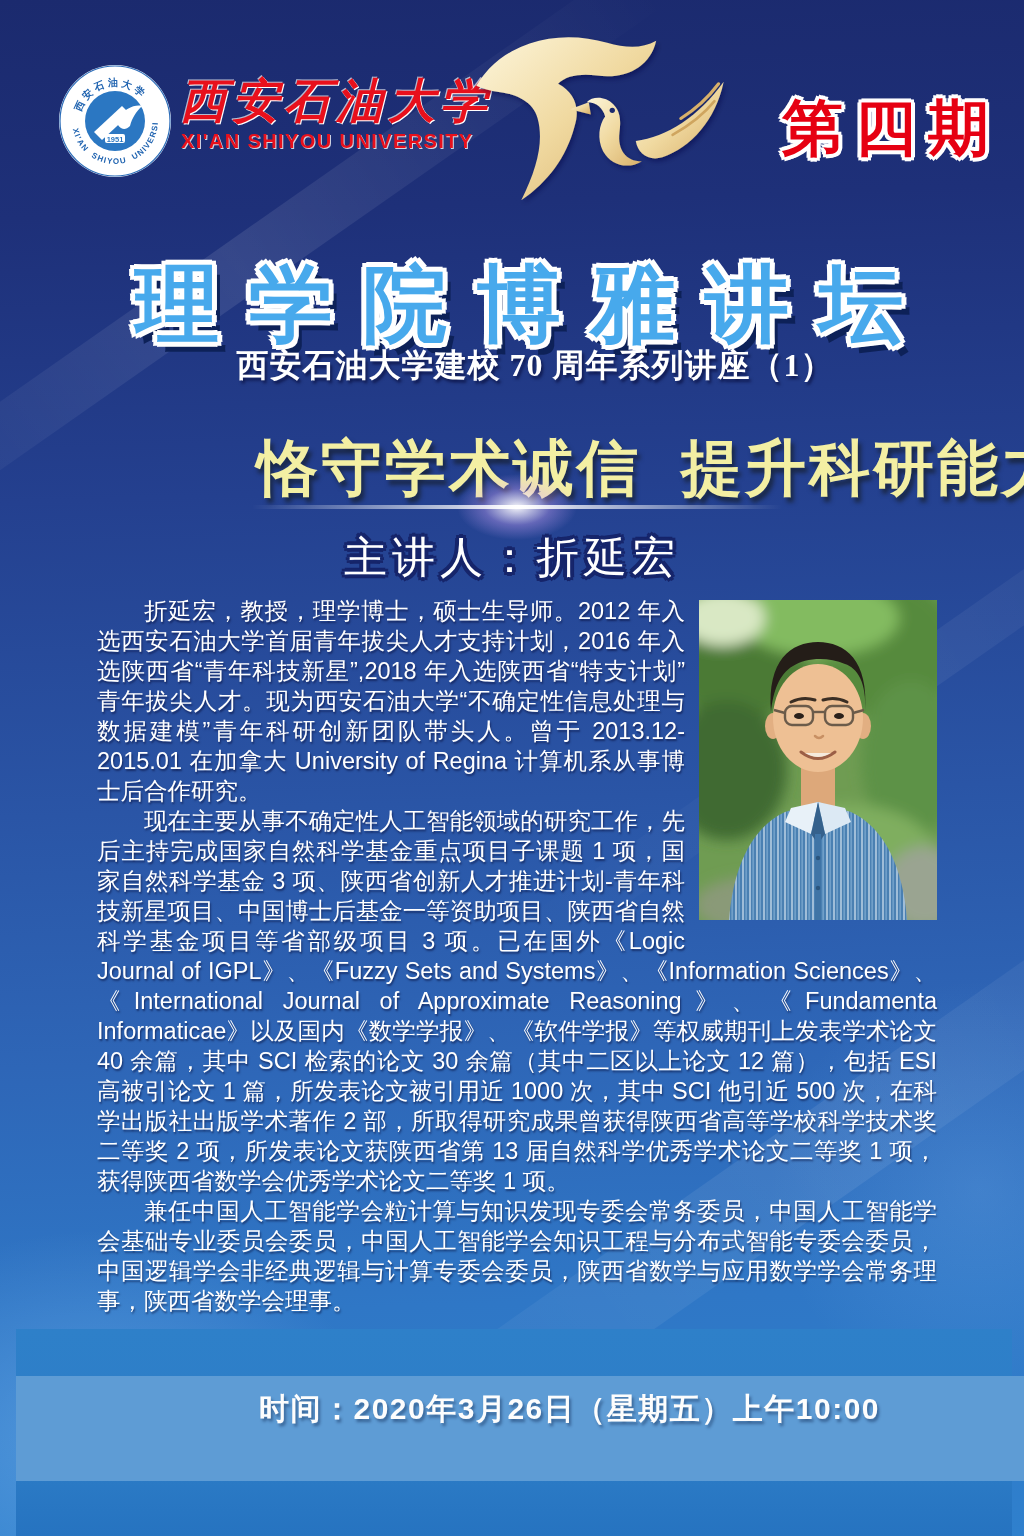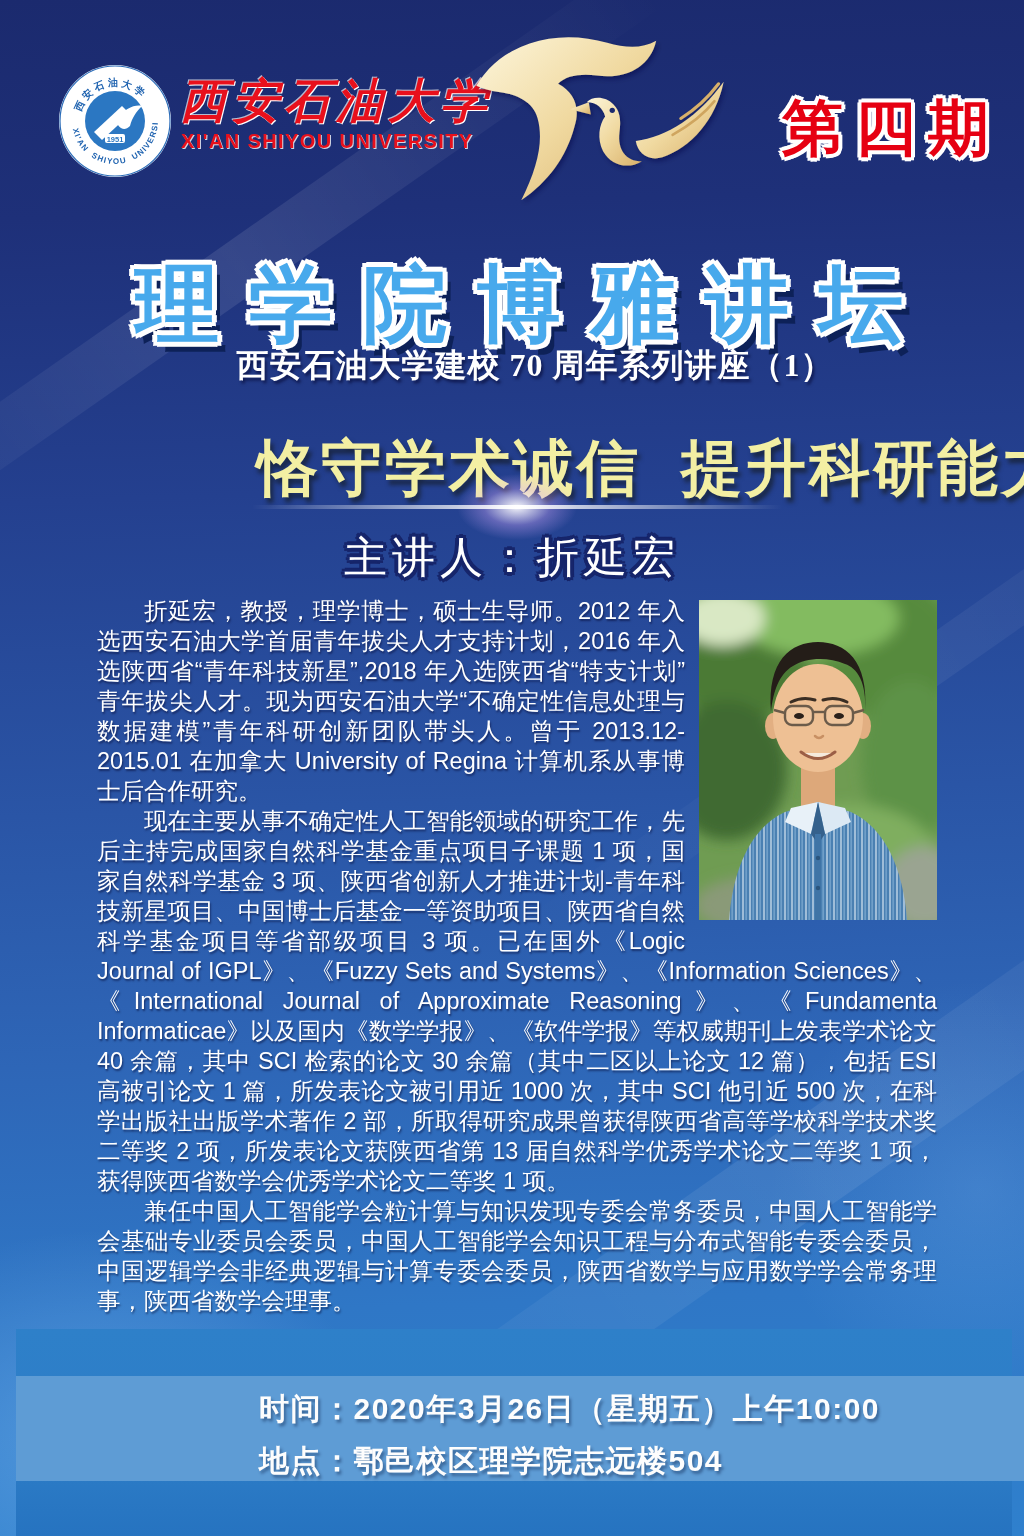--- a/index.html
+++ b/index.html
@@ -187,16 +187,15 @@
       <path d="M106,153 q13,8 26,0" fill="#f6f1ea" opacity="0.85"></path>
     </svg>
     <p>折延宏，教授，理学博士，硕士生导师。2012 年入选西安石油大学首届青年拔尖人才支持计划，2016 年入选陕西省“青年科技新星”,2018 年入选陕西省“特支计划”青年拔尖人才。现为西安石油大学“不确定性信息处理与数据建模”青年科研创新团队带头人。曾于 2013.12-2015.01 在加拿大 University of Regina 计算机系从事博士后合作研究。</p>
     <p>现在主要从事不确定性人工智能领域的研究工作，先后主持完成国家自然科学基金重点项目子课题 1 项，国家自然科学基金 3 项、陕西省创新人才推进计划-青年科技新星项目、中国博士后基金一等资助项目、陕西省自然科学基金项目等省部级项目 3 项。已在国外《Logic Journal of IGPL》、《Fuzzy Sets and Systems》、《Information Sciences》、《International Journal of Approximate Reasoning》、《Fundamenta Informaticae》以及国内《数学学报》、《软件学报》等权威期刊上发表学术论文 40 余篇，其中 SCI 检索的论文 30 余篇（其中二区以上论文 12 篇），包括 ESI 高被引论文 1 篇，所发表论文被引用近 1000 次，其中 SCI 他引近 500 次，在科学出版社出版学术著作 2 部，所取得研究成果曾获得陕西省高等学校科学技术奖二等奖 2 项，所发表论文获陕西省第 13 届自然科学优秀学术论文二等奖 1 项，获得陕西省数学会优秀学术论文二等奖 1 项。</p>
     <p>兼任中国人工智能学会粒计算与知识发现专委会常务委员，中国人工智能学会基础专业委员会委员，中国人工智能学会知识工程与分布式智能专委会委员，中国逻辑学会非经典逻辑与计算专委会委员，陕西省数学与应用数学学会常务理事，陕西省数学会理事。</p>
   </div>
 
   <div class="footer">
     <div class="band"></div>
     <div class="line t">时间：2020年3月26日（星期五）上午10:00</div>
-    <div class="line v">地点：鄠邑校区理学院志远楼504</div>
   </div>
 
 </div>
 
 </body></html>

